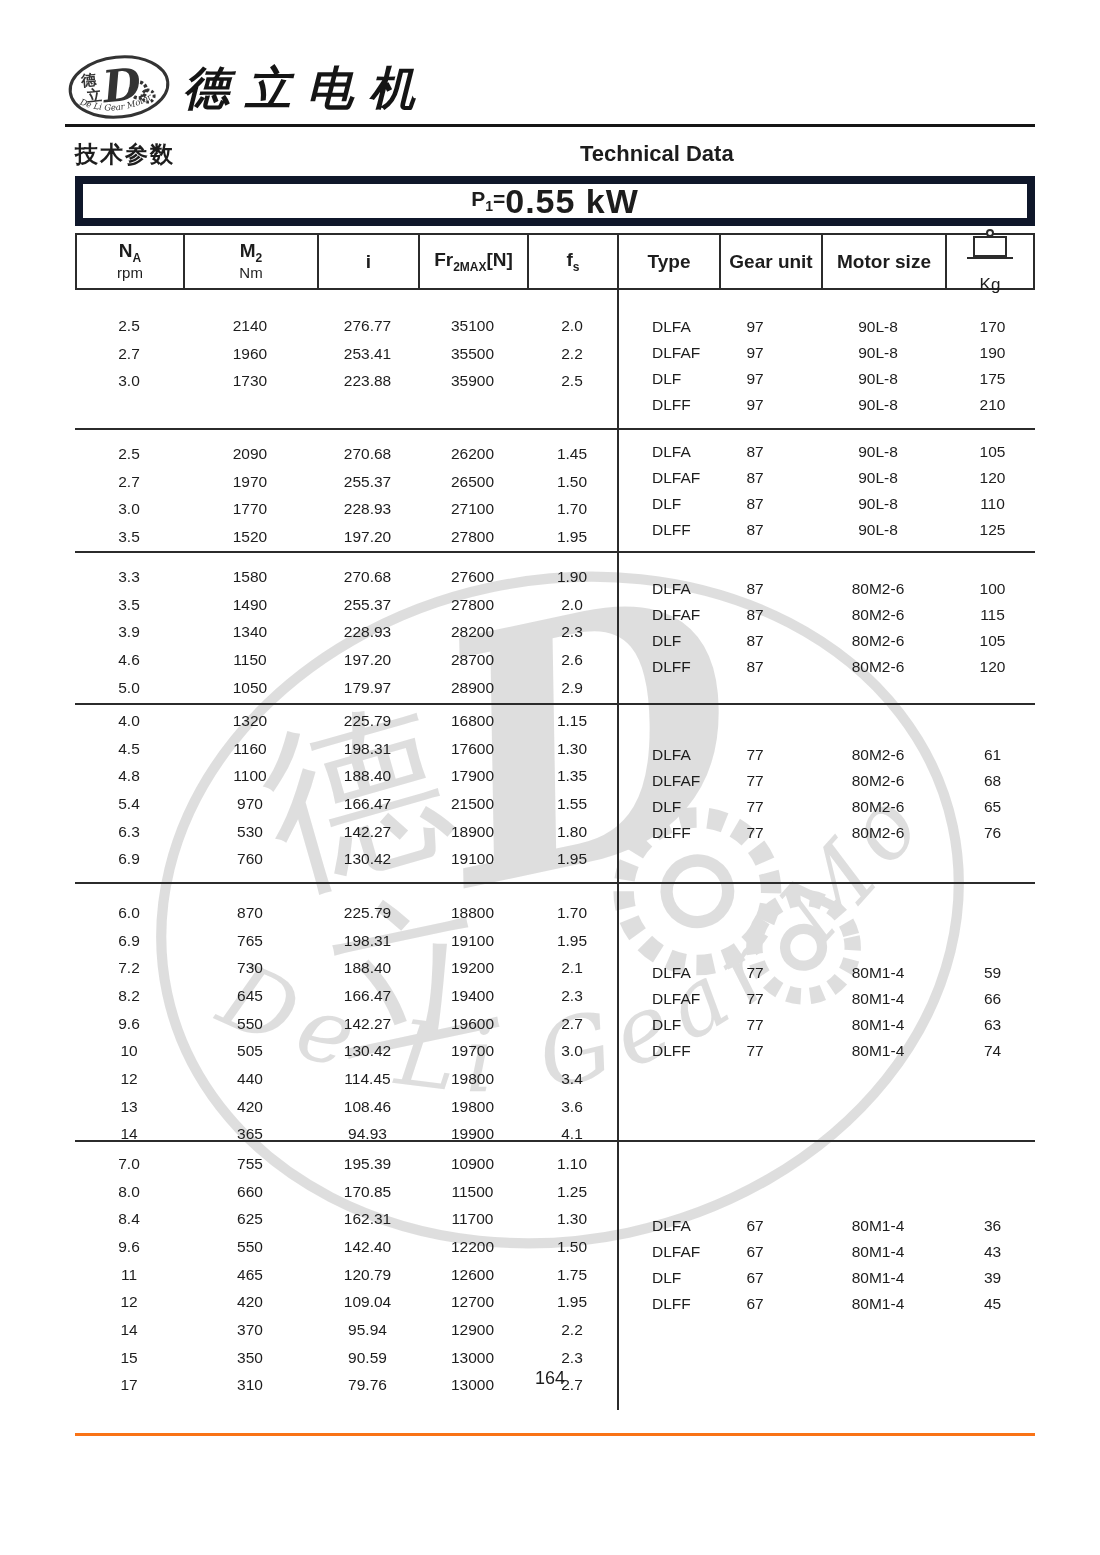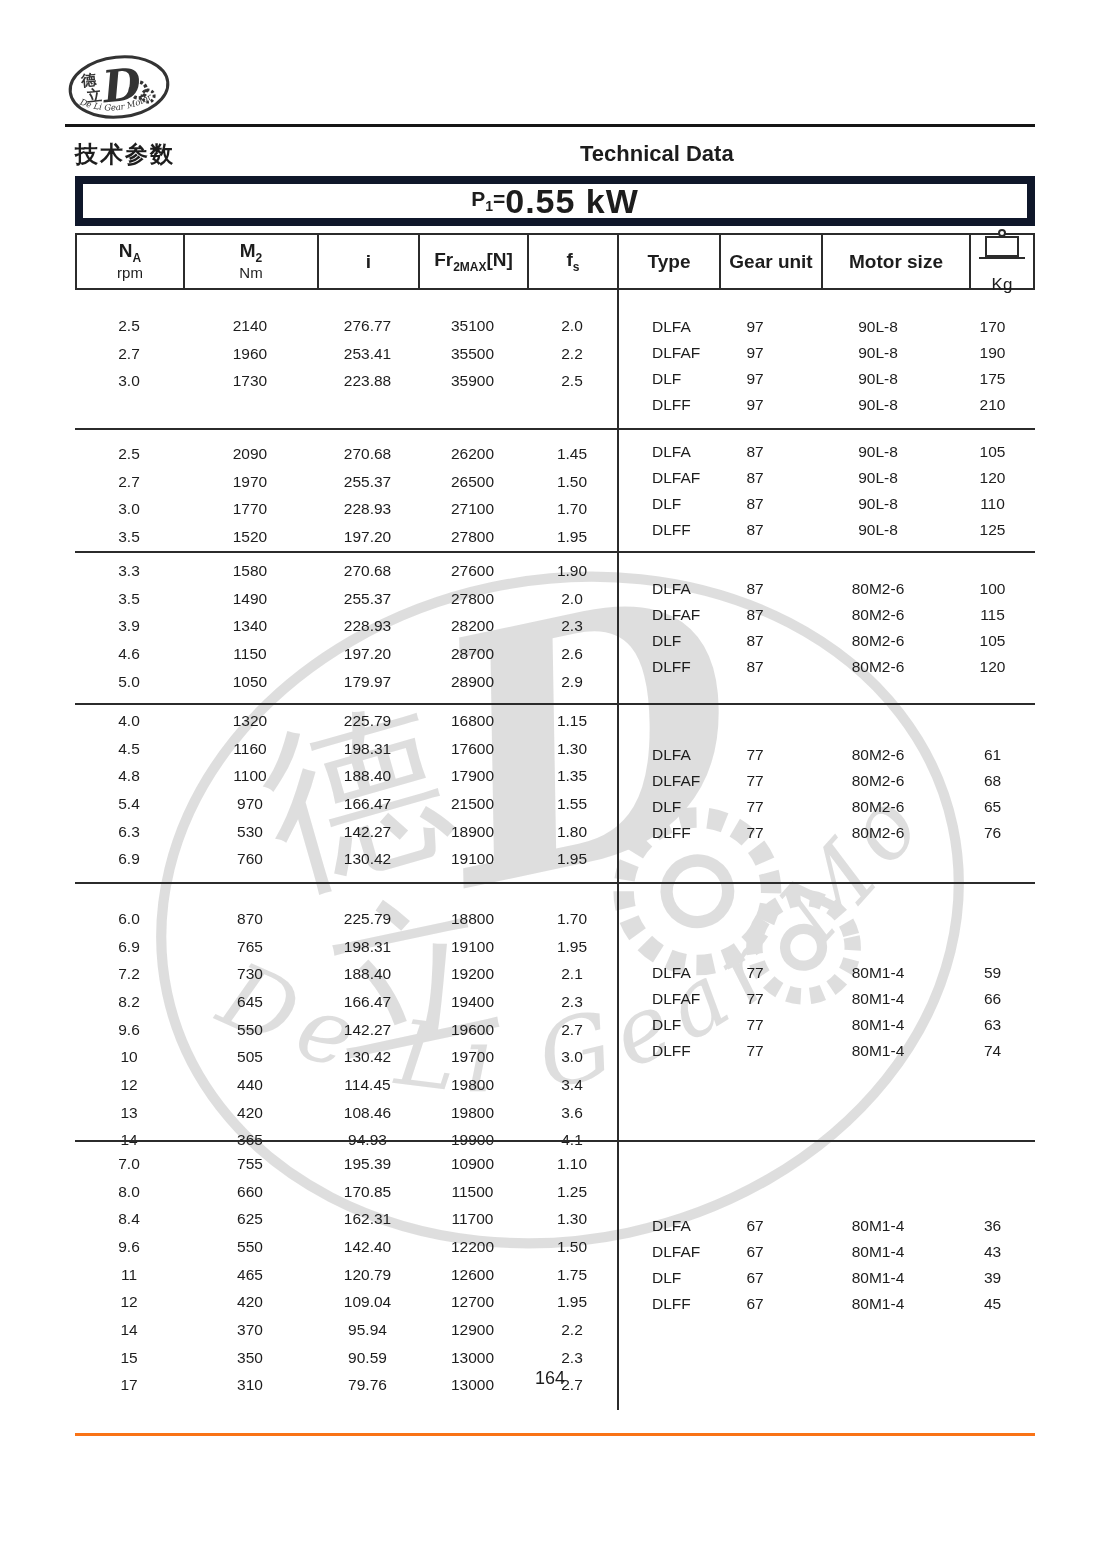--- a/index.html
+++ b/index.html
@@ -29,42 +29,42 @@
   .tp sub { font-size:14px; font-weight:bold; }
   .tv { font-size:34px; font-weight:bold; letter-spacing:1px; }
 
   
   .thead { position:absolute; left:75px; top:233px; width:960px; height:57px;
     display:flex; border:2px solid #2b2b2b; }
   .th { display:flex; flex-direction:column; align-items:center; justify-content:center;
     border-right:2px solid #2b2b2b; flex:0 0 auto; }
   .th:last-child { border-right:none; flex:1 1 auto; }
   .w0{width:108px}.w1{width:134px}.w2{width:101px}.w3{width:109px}.w4{width:90px}
-  .w5{width:102px}.w6{width:102px}.w7{width:148px}
+  .w5{width:102px}.w6{width:102px}.w7{width:124px}
   .thm { font-size:19px; font-weight:bold; line-height:1.05; }
   .thm sub { font-size:12px; font-weight:bold; }
   .thu { font-size:15px; line-height:1.2; }
   .thl { font-size:19px; font-weight:bold; }
   .wicon { display:flex; flex-direction:column; align-items:center; }
   .wring { width:8px; height:8px; border:2px solid #2b2b2b; border-radius:50%; background:#fff; }
   .wbody { width:34px; height:21px; border:2px solid #2b2b2b; background:#fff; margin-top:-1px; }
   .wline { width:46px; height:2px; background:#2b2b2b; margin-top:0px; }
   .wkg { font-size:17px; margin-top:16px; }
 
   
   .tbody { position:absolute; left:75px; top:290px; width:960px; border-bottom:3px solid #f97316; }
   .group { display:flex; position:relative; }
   .group + .group { border-top:2px solid #2b2b2b; }
   .group[data-gi="0"]{height:138px} .group[data-gi="1"]{height:123px}
   .group[data-gi="2"]{height:152px} .group[data-gi="3"]{height:179px}
   .group[data-gi="4"]{height:258px} .group[data-gi="5"]{height:293px}
   .gleft { width:542px; display:flex; flex-direction:column; }
   .group[data-gi="0"] .gleft{padding-top:22px} .group[data-gi="1"] .gleft{padding-top:10px}
-  .group[data-gi="2"] .gleft{padding-top:4px} .group[data-gi="3"] .gleft{padding-top:2px}
-  .group[data-gi="4"] .gleft{padding-top:21px}  .group[data-gi="5"] .gleft{padding-top:8px}
+  .group[data-gi="2"] .gleft{padding-top:10px} .group[data-gi="3"] .gleft{padding-top:2px}
+  .group[data-gi="4"] .gleft{padding-top:15px}  .group[data-gi="5"] .gleft{padding-top:8px}
   .gright { width:418px; display:flex; flex-direction:column; justify-content:center; }
   .group[data-gi="0"] .gright{padding-top:14px}
   .group[data-gi="5"] .gright{padding-bottom:45px}
   .lrow { height:27.7px; display:flex; align-items:center; flex:0 0 auto; }
   .lc { text-align:center; font-size:15.5px; }
   .lc0{width:108px}.lc1{width:134px}.lc2{width:101px}.lc3{width:109px}.lc4{width:90px}
   .rrow { height:26px; display:flex; align-items:center; flex:0 0 auto; }
   .rc { font-size:15.5px; text-align:center; }
   .rc0{width:87px; text-align:left; padding-left:35px;}
   .rc1{width:102px}.rc2{width:144px}.rc3{width:85px}
@@ -106,20 +106,21 @@
       <g fill="none" stroke="#333">
         <circle cx="72" cy="40" r="8" stroke-width="3.5" stroke-dasharray="3 2"></circle>
         <circle cx="81" cy="47" r="6" stroke-width="3" stroke-dasharray="2.5 2"></circle>
       </g>
       <path id="logoArc" d="M 10,47 Q 53,70 96,44" fill="none"></path>
       <text font-size="8.5" font-style="italic" fill="#333" font-family="DejaVu Serif, serif">
         <textPath href="#logoArc" startOffset="2">De Li Gear Motor</textPath>
       </text>
     </g>
   </svg>
+  <div class="brand">德立电机</div>
   <div class="toprule"></div>
   <div class="sec-cn">技术参数</div>
   <div class="sec-en">Technical Data</div>
 
   <div class="titlebox">
     <span class="tp"><span>P</span><sub>1</sub><span>=</span></span>
       <span class="tv">0.55 kW</span>
   </div>
 
   <div class="thead">

